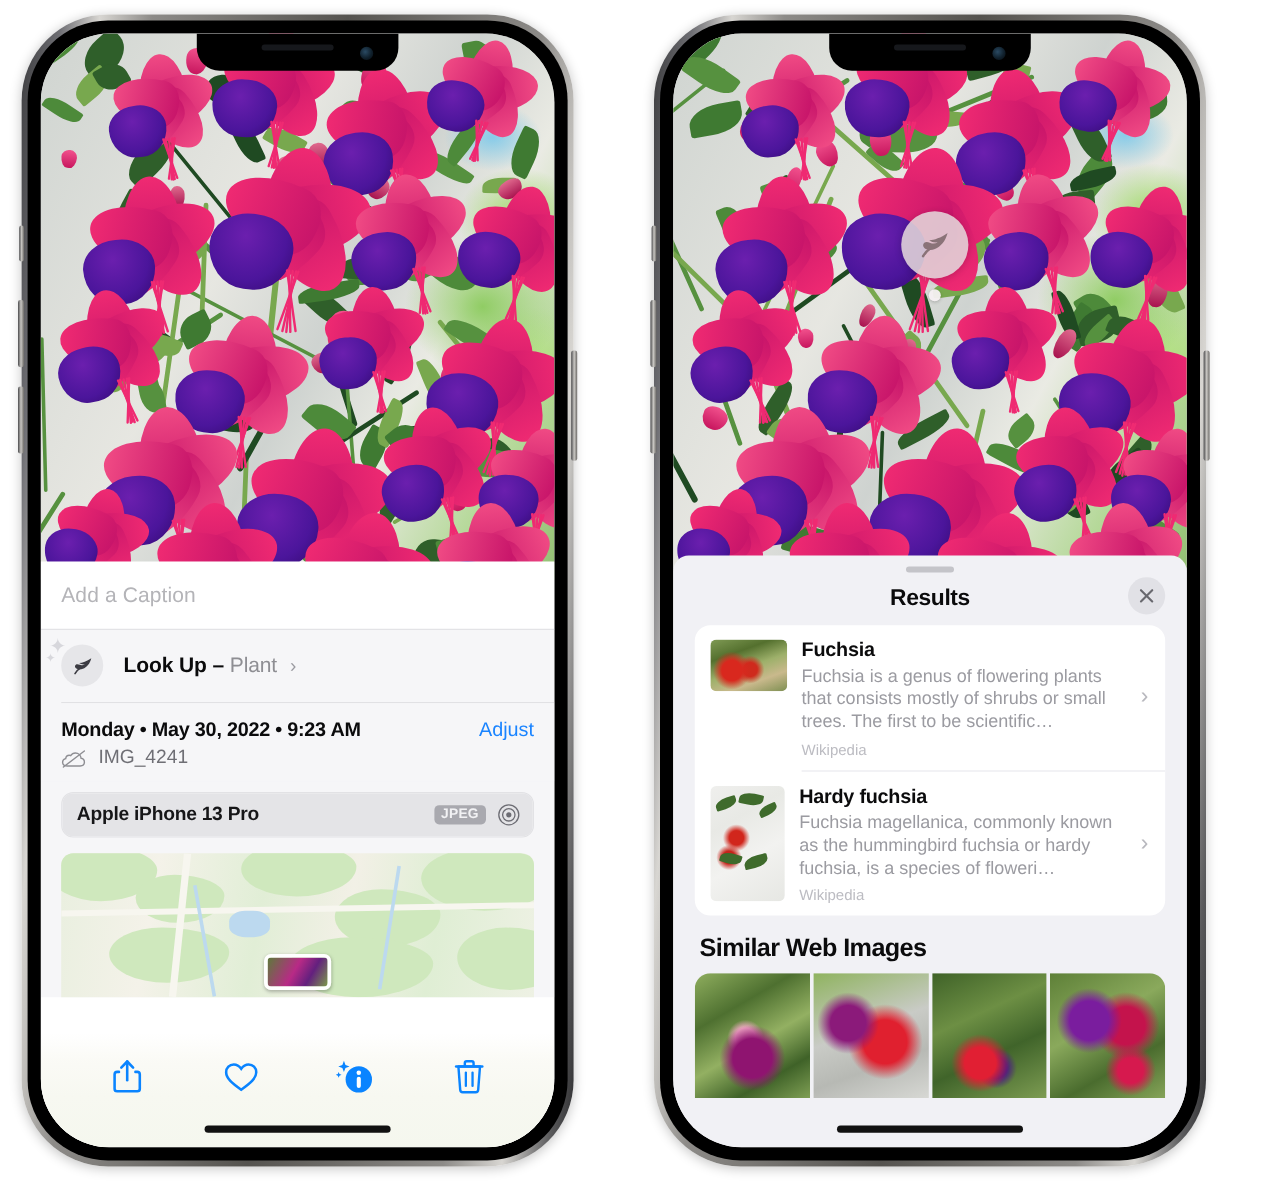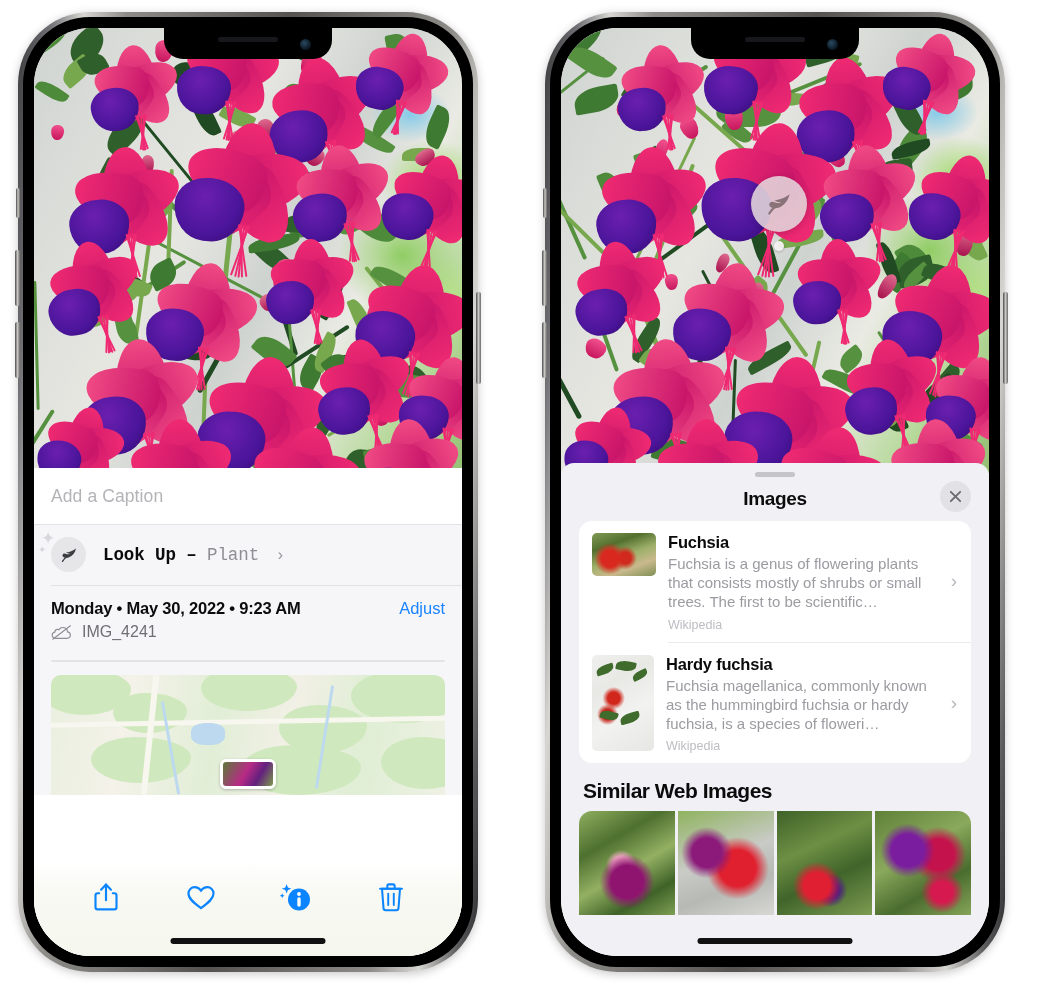--- a/index.html
+++ b/index.html
@@ -107,21 +107,21 @@
   .lookup-block { background: #f6f6f8; border-top: 1px solid #e3e3e6; }
   .lookup-row { display: flex; align-items: center; padding: 12px 17px 13px 17px; position: relative; }
   .leaf-chip {
     position: relative; width: 35px; height: 35px; border-radius: 50%;
     background: #e6e6e9; display: flex; align-items: center; justify-content: center;
     flex: none; margin-right: 17px;
   }
   .sparkle { position: absolute; color: #d7d7dc; line-height: 1; }
   .sp1 { left: -10px; top: -7px; font-size: 17px; }
   .sp2 { left: -13px; top: 8px;  font-size: 10px; }
-  .lookup-text { font-size: 17.5px; font-weight: 700; color: #0b0b0c; letter-spacing: -.1px; font-family: Liberation Mono, monospace; }
+  .lookup-text { font-size: 17.5px; font-weight: 700; color: #0b0b0c; letter-spacing: -.1px; }
   .lookup-text .dash { font-weight: 700; }
   .lookup-sub { font-weight: 400; color: #8e8e93; }
   .chev-sm { margin-left: 6px; color: #9a9aa0; font-size: 16px; font-weight: 500; }
   .hr-inset { height: 1px; background: #e1e1e4; margin-left: 17px; }
 
   .meta-block { background: #f6f6f8; padding: 13px 17px 10px 17px; }
   .meta-top { display: flex; align-items: baseline; justify-content: space-between; }
   .meta-date { font-size: 16.5px; font-weight: 700; color: #0b0b0c; letter-spacing: -.2px; }
   .adjust-link { font-size: 16.5px; color: #1a84ff; font-weight: 400; }
   .meta-file { display: flex; align-items: center; margin-top: 5px; gap: 9px; }
@@ -649,20 +649,31 @@
               <div class="meta-file">
                 <svg width="22" height="15" viewBox="0 0 26 18">
                   <path d="M7.5 16h11.3c2.6 0 4.2-1.7 4.2-3.9 0-2-1.3-3.5-3.3-3.8-.3-3.1-2.7-5.3-5.7-5.3-2 0-3.7 1-4.7 2.6-.4-.2-.9-.3-1.4-.3-1.9 0-3.4 1.4-3.6 3.3C2.4 9 1.2 10.4 1.2 12.1 1.2 14.3 3 16 5.6 16z" fill="none" stroke="#8e8e93" stroke-width="1.4"></path>
                   <line x1="2" y1="17" x2="23" y2="1" stroke="#8e8e93" stroke-width="1.4" stroke-linecap="round"></line>
                 </svg>
                 <span class="meta-filename">IMG_4241</span>
               </div>
             </div>
 
             <div class="exif-card">
+              <div class="exif-head">
+                <span class="exif-device">Apple iPhone 13 Pro</span>
+                <span class="exif-head-right">
+                  <span class="badge-jpeg">JPEG</span>
+                  <svg width="20" height="20" viewBox="0 0 24 24">
+                    <circle cx="12" cy="12" r="10" fill="none" stroke="#6d6d74" stroke-width="1.3"></circle>
+                    <circle cx="12" cy="12" r="6.2" fill="none" stroke="#6d6d74" stroke-width="1.3"></circle>
+                    <circle cx="12" cy="12" r="2.6" fill="#6d6d74"></circle>
+                  </svg>
+                </span>
+              </div>
             </div>
 
             <div class="map-card">
               <div class="map-blob" style="left:-10px;top:-6px;width:90px;height:46px;"></div>
               <div class="map-blob" style="left:62px;top:18px;width:74px;height:40px;"></div>
               <div class="map-blob" style="left:150px;top:-8px;width:96px;height:44px;"></div>
               <div class="map-blob" style="left:228px;top:30px;width:88px;height:48px;"></div>
               <div class="map-blob" style="left:300px;top:-4px;width:110px;height:52px;"></div>
               <div class="map-blob" style="left:40px;top:62px;width:100px;height:46px;"></div>
               <div class="map-blob" style="left:190px;top:70px;width:120px;height:50px;"></div>
@@ -1083,21 +1094,21 @@
         <div class="leaf-badge-dot" style="left:213px;top:213px;"></div>
 
         <div class="notch">
           <div class="speaker"></div>
           <div class="cam"></div>
         </div>
 
         <div class="sheet-right">
           <div class="grabber"></div>
           <div class="res-head">
-            <span class="res-title">Images</span>
+            <span class="res-title">Results</span>
             <div class="close-btn">
               <svg width="15" height="15" viewBox="0 0 16 16">
                 <path d="M3 3 L13 13 M13 3 L3 13" stroke="#69696f" stroke-width="1.9" stroke-linecap="round"></path>
               </svg>
             </div>
           </div>
 
 
           <div class="know-card">
             <div class="know-row">

